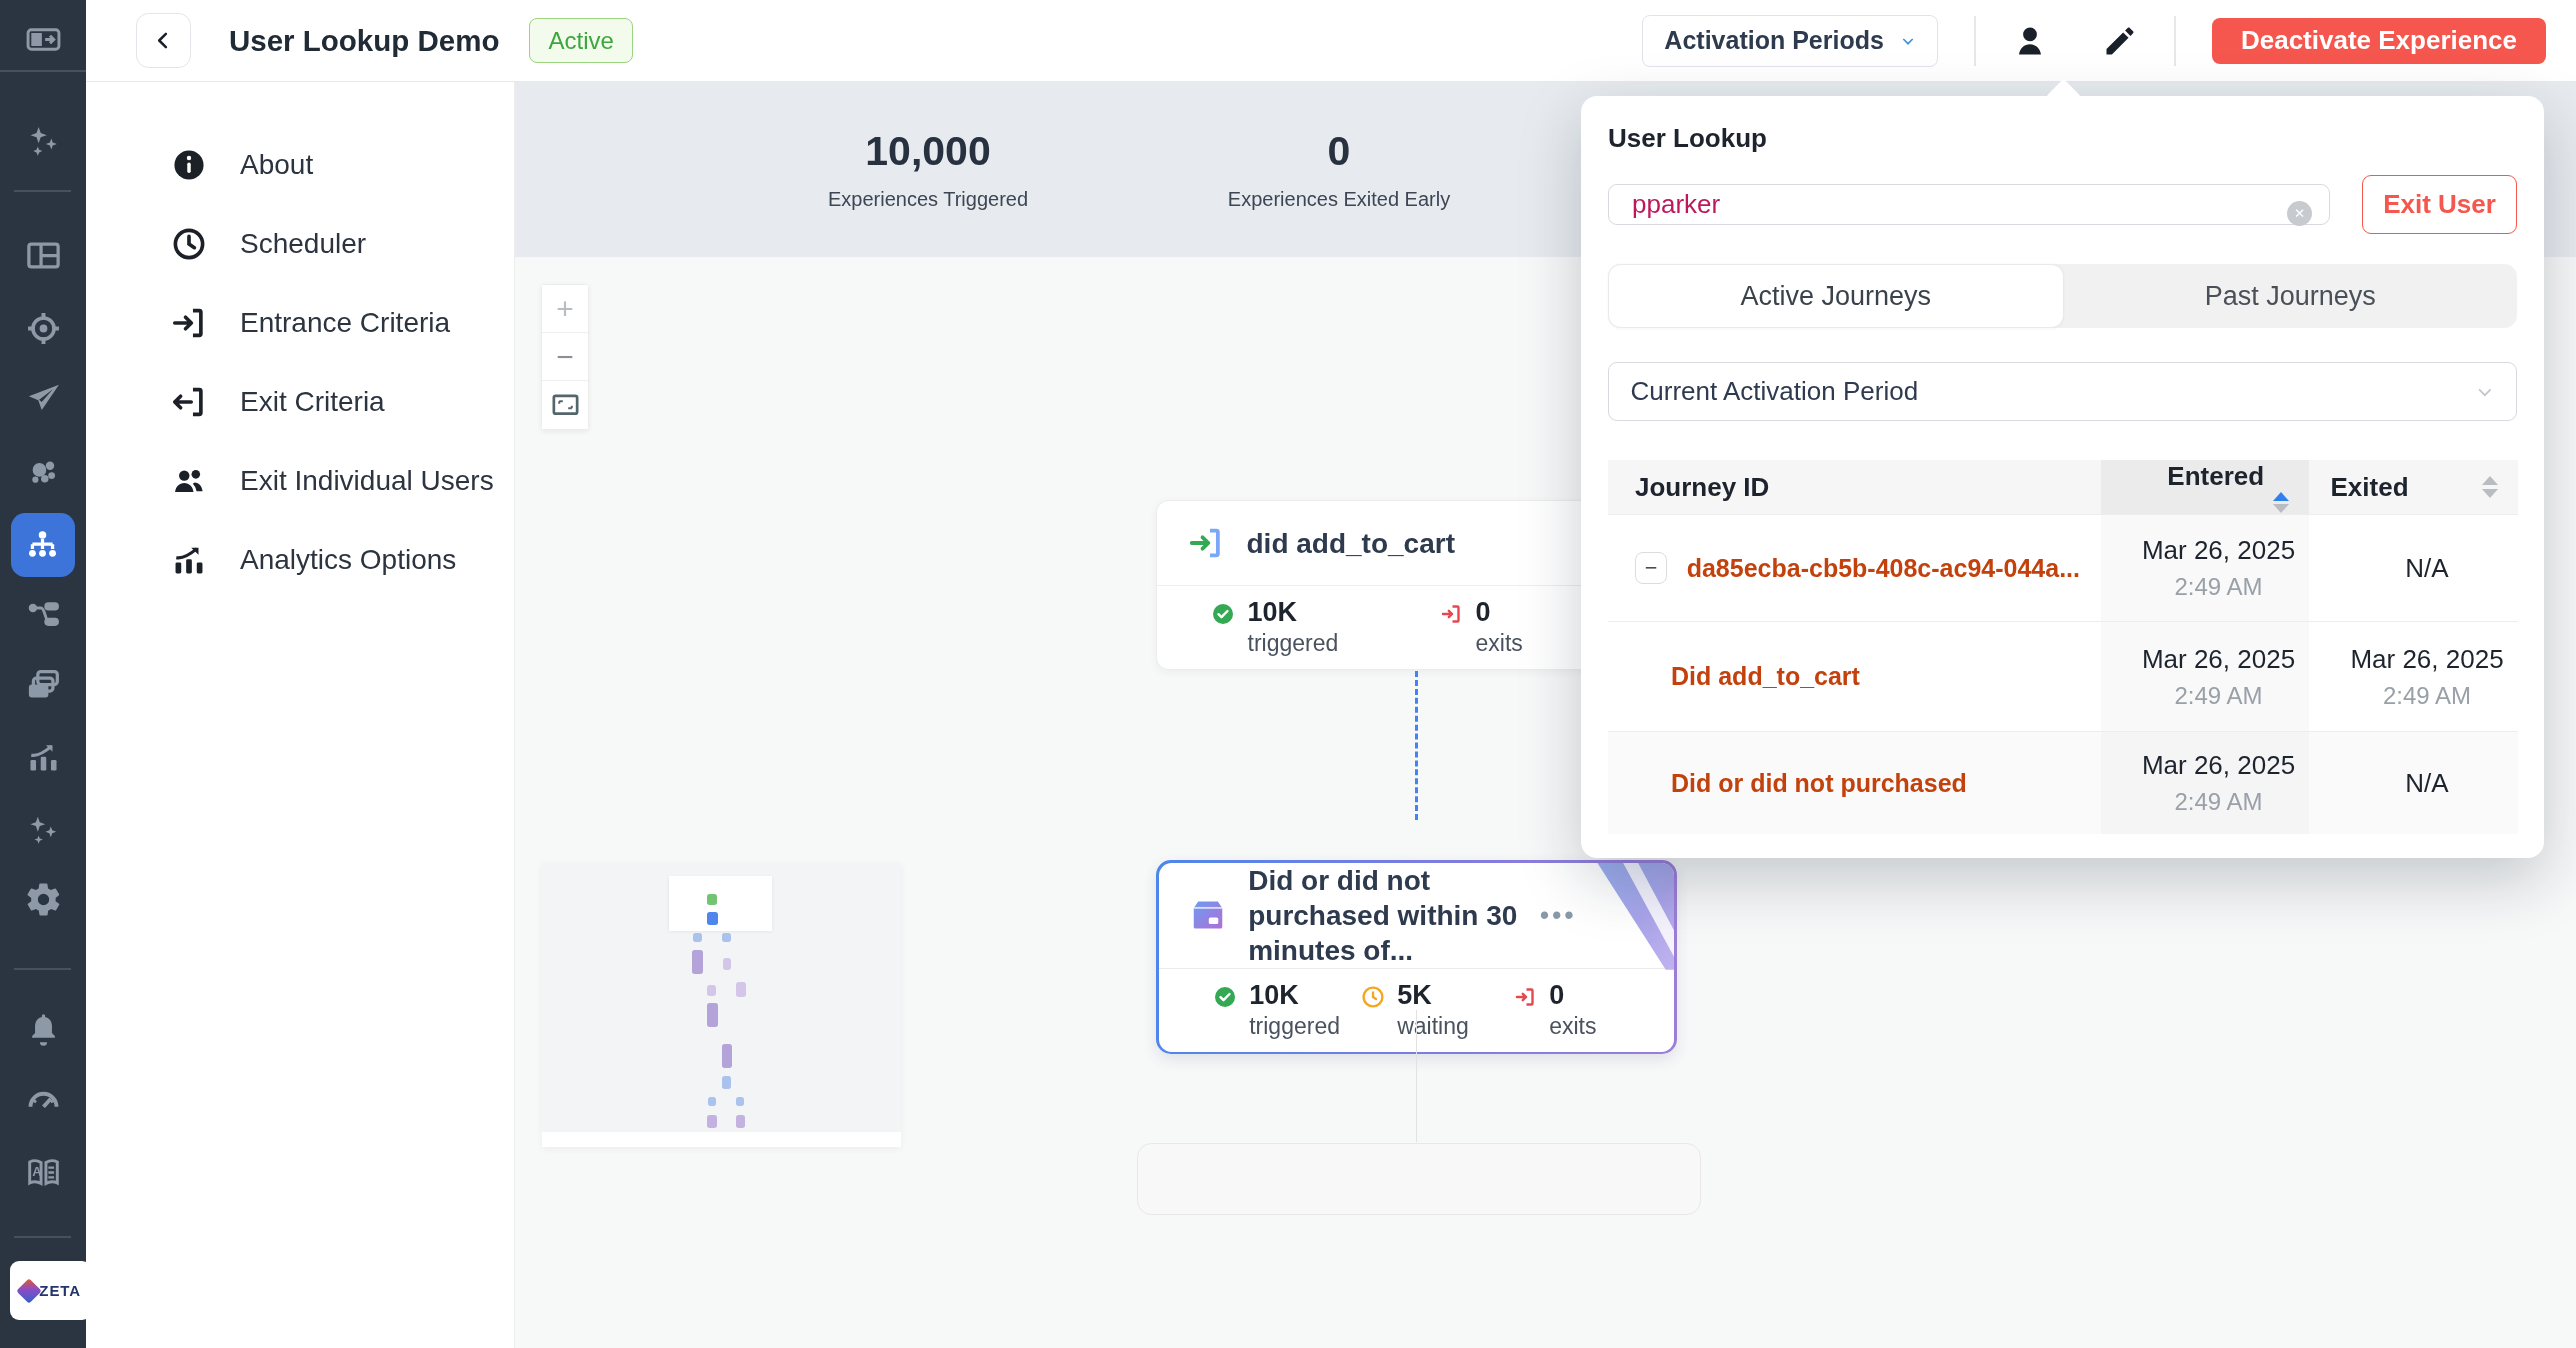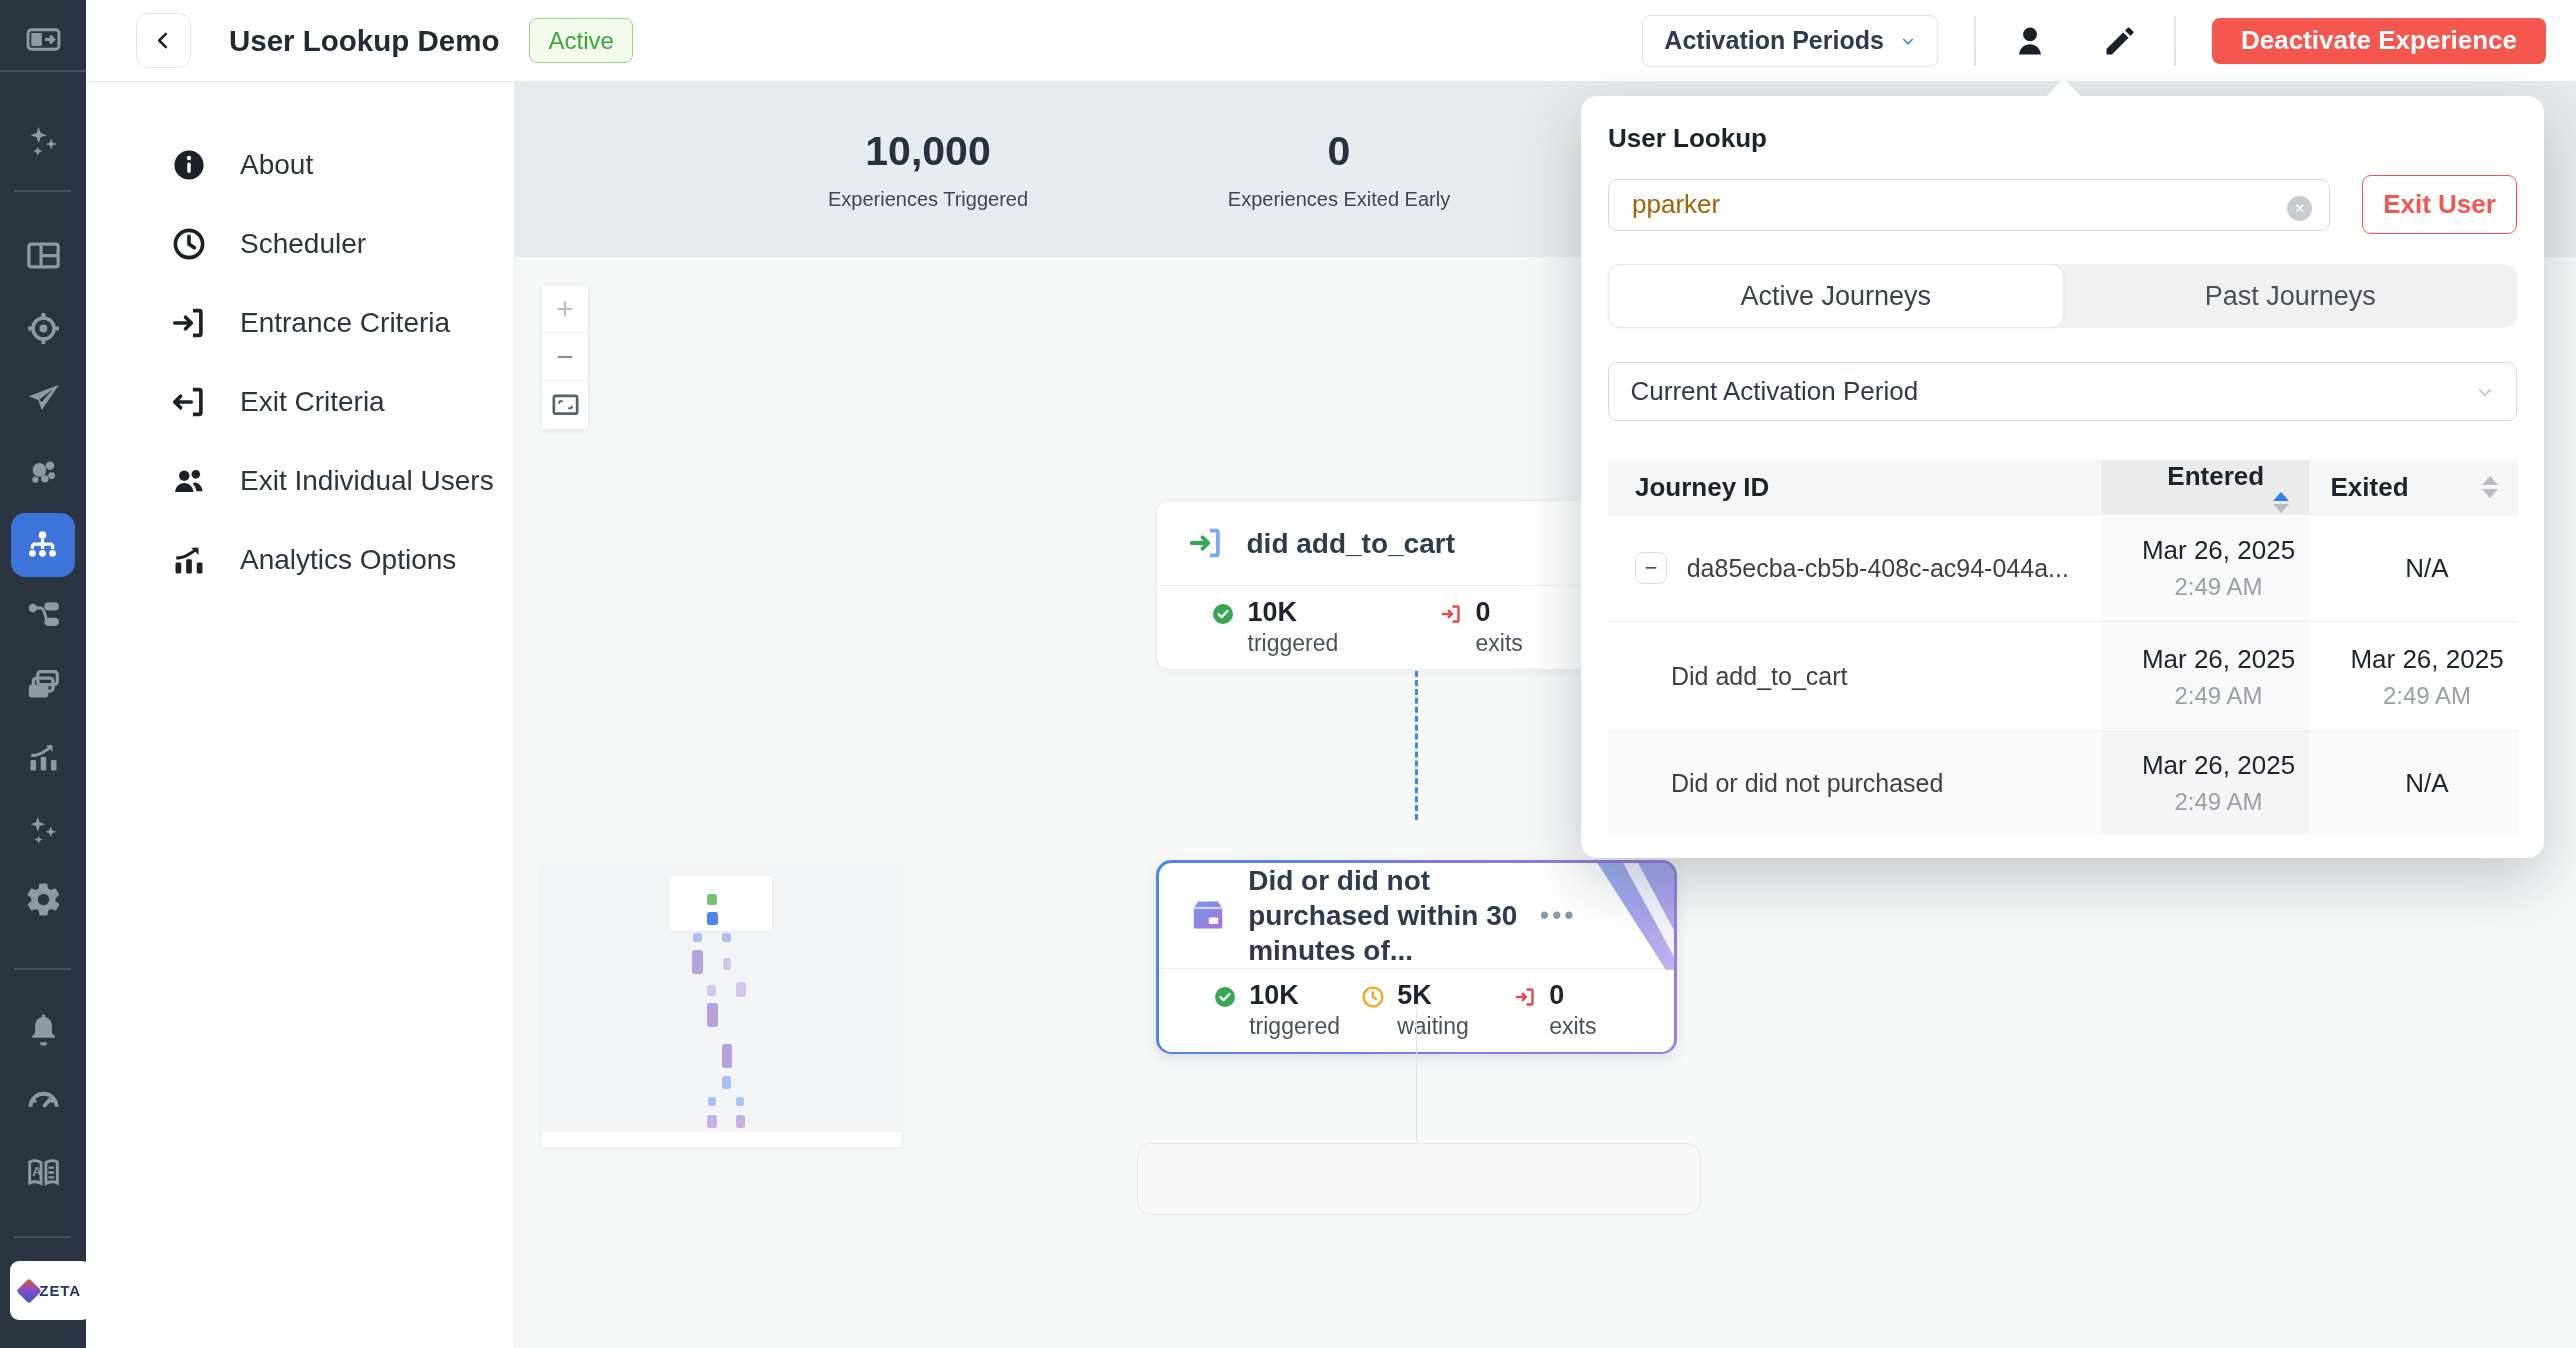--- a/index.html
+++ b/index.html
@@ -101,22 +101,22 @@
   .mm-node { position:absolute; border-radius:2.7px; }
 
   
   .popup { position:absolute; left:1581px; top:96px; width:963px; height:762px; background:#fff; border-radius:16px;
     box-shadow:0 21.5px 63px rgba(20,30,50,.22); z-index:20; }
   .popup-caret { position:absolute; left:470px; top:-11.6px; width:25px; height:25px; background:#fff; transform:rotate(45deg); border-radius:3.6px; }
   .popup-body { position:relative; padding:23px 27px 0; }
   .popup-title { font-size:26px; font-weight:bold; color:#1d242e; margin-top:3.6px; }
   .lookup-row { display:flex; align-items:center; margin-top:21.5px; }
   .lookup-input-wrap { position:relative; width:722px; }
-  .lookup-input { width:722px; height:52px; border:1.8px solid #d6d9dd; border-radius:9px; padding:0 63px 0 23px;
-    font-size:26px; color:#a16207; font-family:inherit; outline:none; background:#fff; }
+  .lookup-input { width:722px; height:41px; border:1.8px solid #d6d9dd; border-radius:9px; padding:0 63px 0 23px;
+    font-size:26px; color:#be185d; font-family:inherit; outline:none; background:#fff; }
   .clear-btn { position:absolute; right:18px; top:17px; width:25px; height:25px; border-radius:50%; background:#c7cbd0;
     color:#fff; font-size:13.4px; display:flex; align-items:center; justify-content:center; border:none; cursor:pointer; }
   .exit-user-btn { margin-left:auto; width:155px; height:59px; border:1.8px solid #f5564e; color:#f5564e; background:#fff;
     border-radius:9px; font-size:26px; font-weight:bold; cursor:pointer; font-family:inherit; }
   .tabs { margin-top:30px; height:64px; background:#f1f1f2; border-radius:12.5px; display:flex; }
   .tab { flex:1; display:flex; align-items:center; justify-content:center; font-size:27px; color:#4a5058; cursor:pointer; border-radius:12.5px; }
   .tab.active { background:#fff; border:0.9px solid #e9e9ea; color:#3a424c; box-shadow:0 0.9px 3.6px rgba(0,0,0,.04); }
   .period-select { margin-top:34px; height:59px; border:1.8px solid #d6d9dd; border-radius:9px; display:flex; align-items:center;
     padding:0 21.5px; font-size:26px; color:#2e3a4e; cursor:pointer; }
   .chev-gray { margin-left:auto; width:19.7px; height:19.7px; fill:none; stroke:#c3c7cc; stroke-width:2.2; }
@@ -128,21 +128,21 @@
   .cell { padding:0 0 0 27px; }
   .c-id { width:493px; display:flex; align-items:center; min-width:0; }
   .c-entered { width:208px; display:flex; flex-direction:column; align-items:center; justify-content:center; background:#f9f9fa; }
   .jrow.header .c-entered { background:#ebebec; flex-direction:column; padding-left:21.5px; }
   .c-exited { width:209px; display:flex; flex-direction:column; align-items:center; justify-content:center; }
   .jrow.header .c-exited { flex-direction:row; padding-left:21.5px; }
   .r1 { height:107px; }
   .r2 { height:110px; }
   .r3 { height:103px; background:#fafafa; }
   .r3 .c-entered { background:#f5f5f6; }
-  .id-text { font-weight:normal; color:#404040; white-space:nowrap; overflow:hidden; font-size:25px; }
+  .id-text { font-weight:bold; color:#c2410c; white-space:nowrap; overflow:hidden; font-size:25px; }
   .id-child { padding-left:63px; }
   .dt { color:#1d242e; }
   .tm { color:#9aa0a8; font-size:24px; margin-top:7.2px; }
   .na { color:#1d242e; }
   .collapse-btn { width:32px; height:32px; border:1.8px solid #dadde0; border-radius:8px; background:#fff; color:#444;
     font-size:21.5px; line-height:27px; text-align:center; margin-right:19.7px; cursor:pointer; flex:none; font-family:inherit; padding:0; }
   .sorter { display:flex; flex-direction:column; gap:3.6px; margin-left:auto; margin-right:19.7px; }
   .sorter i { width:0; height:0; border-left:8px solid transparent; border-right:8px solid transparent; display:block; }
   .sorter .up { border-bottom:9.8px solid #b9bdc2; }
   .sorter .dn { border-top:9.8px solid #b9bdc2; }

